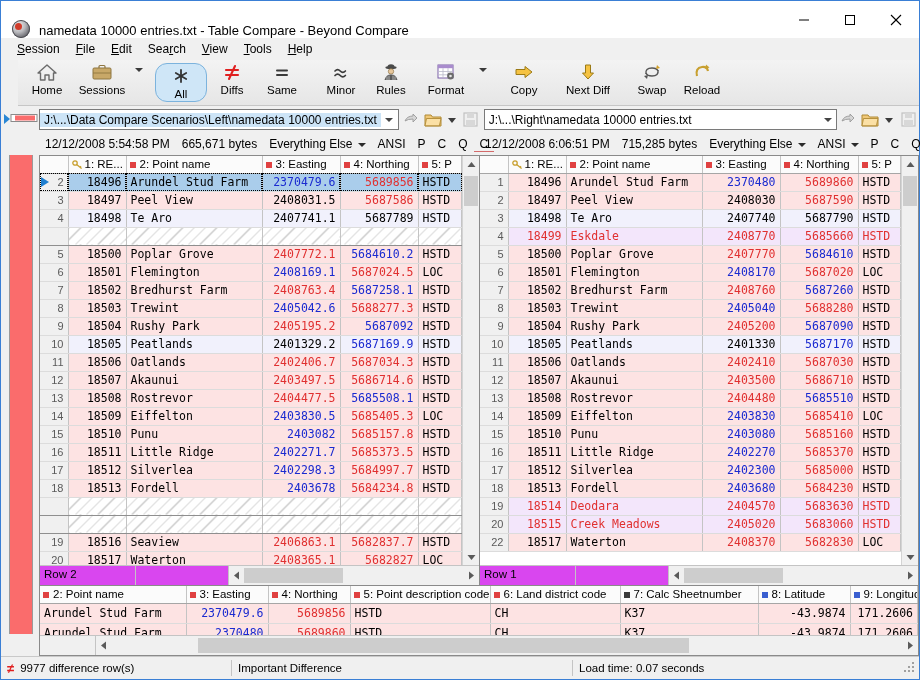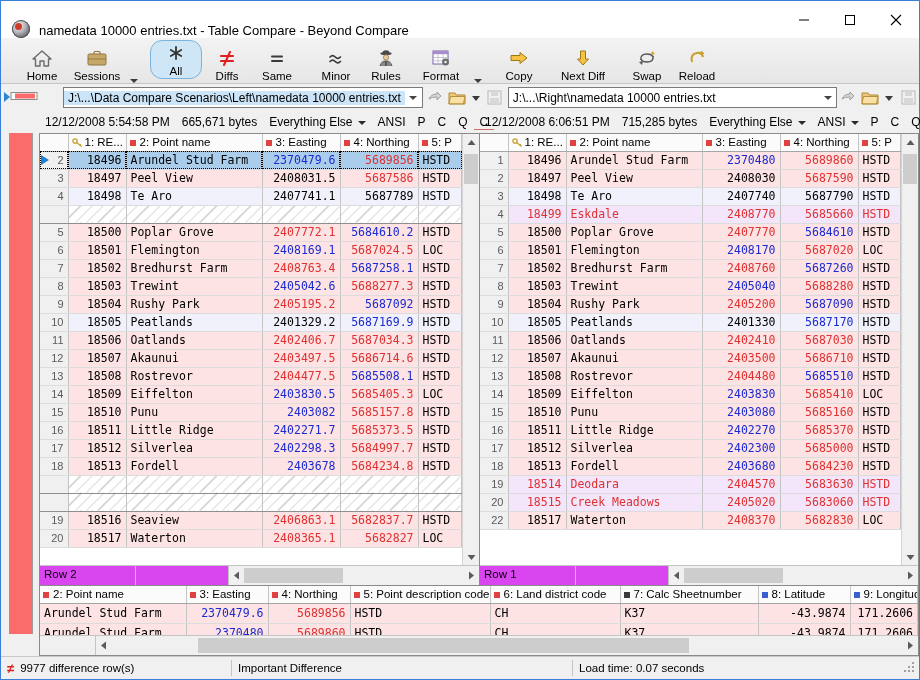--- a/index.html
+++ b/index.html
@@ -46,21 +46,21 @@
     padding-left:8px;flex:0 0 auto;
   }
   .menu-item{
     padding:2px 8px;font-size:12px;color:#000;white-space:nowrap;cursor:default;
   }
   .menu-item u{text-decoration:underline;}
   
   .toolbar{
     height:45px;background:linear-gradient(#f3f3f3,#e6e6e6);
     border-bottom:1px solid #c6c6c6;
-    display:flex;align-items:flex-end;flex:0 0 auto;padding-left:16px;
+    display:flex;align-items:flex-start;flex:0 0 auto;padding-left:4px;margin-left:17px;
   }
   .tbtn{
     width:50px;display:flex;flex-direction:column;align-items:center;justify-content:center;
     cursor:default;position:relative;
   }
   .tbtn .ico{height:22px;display:flex;align-items:flex-end;justify-content:center;}
   .tbtn .lbl{font-size:11.5px;line-height:14px;margin-top:1px;white-space:nowrap;}
   .tbtn.wide{width:60px;}
   .tbtn.active{
     background:#cfe6f7;border:1px solid #7cb3dd;border-radius:12px;
@@ -241,20 +241,29 @@
         </svg>
     </div>
     <div class="winbtn">
       <svg width="12" height="12">
           <line x1="1" y1="1" x2="11" y2="11" stroke="#000" stroke-width="1.1"></line>
           <line x1="11" y1="1" x2="1" y2="11" stroke="#000" stroke-width="1.1"></line>
         </svg>
     </div>
   </div>
 
+  <div class="menubar">
+    <div class="menu-item"><u>S</u>ession</div>
+    <div class="menu-item"><u>F</u>ile</div>
+    <div class="menu-item"><u>E</u>dit</div>
+    <div class="menu-item">Sea<u>r</u>ch</div>
+    <div class="menu-item"><u>V</u>iew</div>
+    <div class="menu-item"><u>T</u>ools</div>
+    <div class="menu-item"><u>H</u>elp</div>
+  </div>
 
   <div class="toolbar">
 
     <div class="tbtn">
       <span class="ico">
         <svg width="22" height="20" viewBox="0 0 22 20">
           <path d="M11 3 L20 11 L17.5 11 L17.5 18 L13 18 L13 13 L9 13 L9 18 L4.5 18 L4.5 11 L2 11 Z" fill="none" stroke="#6b6b6b" stroke-width="1.4" stroke-linejoin="round"></path>
         </svg>
       </span>
       <span class="lbl">Home</span>
@@ -415,21 +424,21 @@
 
   <div class="pathrow">
     <div class="diffbar-head">
       <svg width="38" height="27" style="display:block">
         <path d="M3 8 L3 18 L9 13 Z" fill="#2a86d4"></path>
         <rect x="10" y="8.5" width="26" height="7" fill="#fff" stroke="#8a8a8a" stroke-width="1"></rect>
         <rect x="14" y="9.5" width="20" height="5" fill="#fa6c6c"></rect>
       </svg>
     </div>
 
-    <div class="pathbox" style="flex:1 1 50%;margin-right:1px;margin-left:24px;">
+    <div class="pathbox" style="flex:1 1 50%;margin-right:1px;">
       <div class="pathtext sel">J:\...\Data Compare Scenarios\Left\namedata 10000 entries.txt</div>
       <div class="combo-arrow"></div>
     </div>
     <div class="pbtn">
       <svg width="16" height="16" viewBox="0 0 16 16">
         <path d="M2 9 q2 -5 8 -5 V2 l4 4 l-4 4 V7 q-5 0 -8 2 Z" fill="#d5d5d5" stroke="#9a9a9a" stroke-width="0.9"></path>
       </svg>
     </div>
     <div class="pbtn">
       <svg width="18" height="16" viewBox="0 0 18 16">

